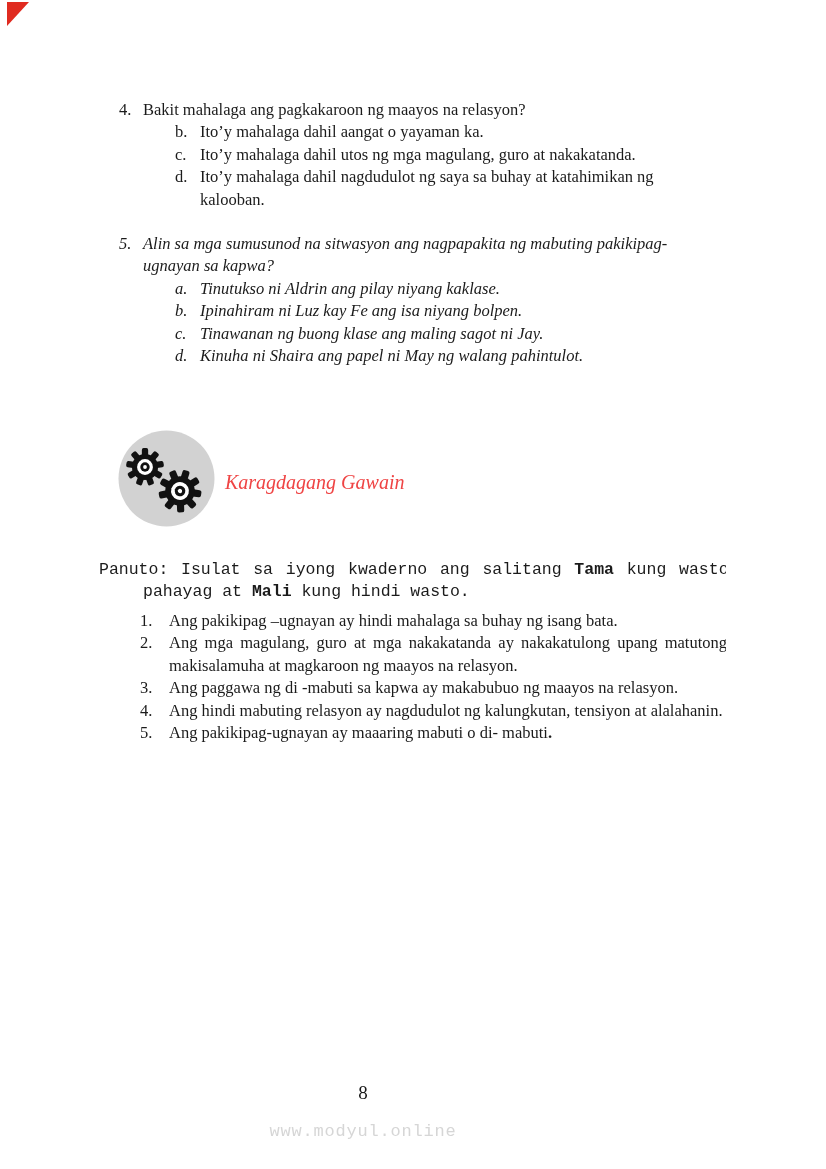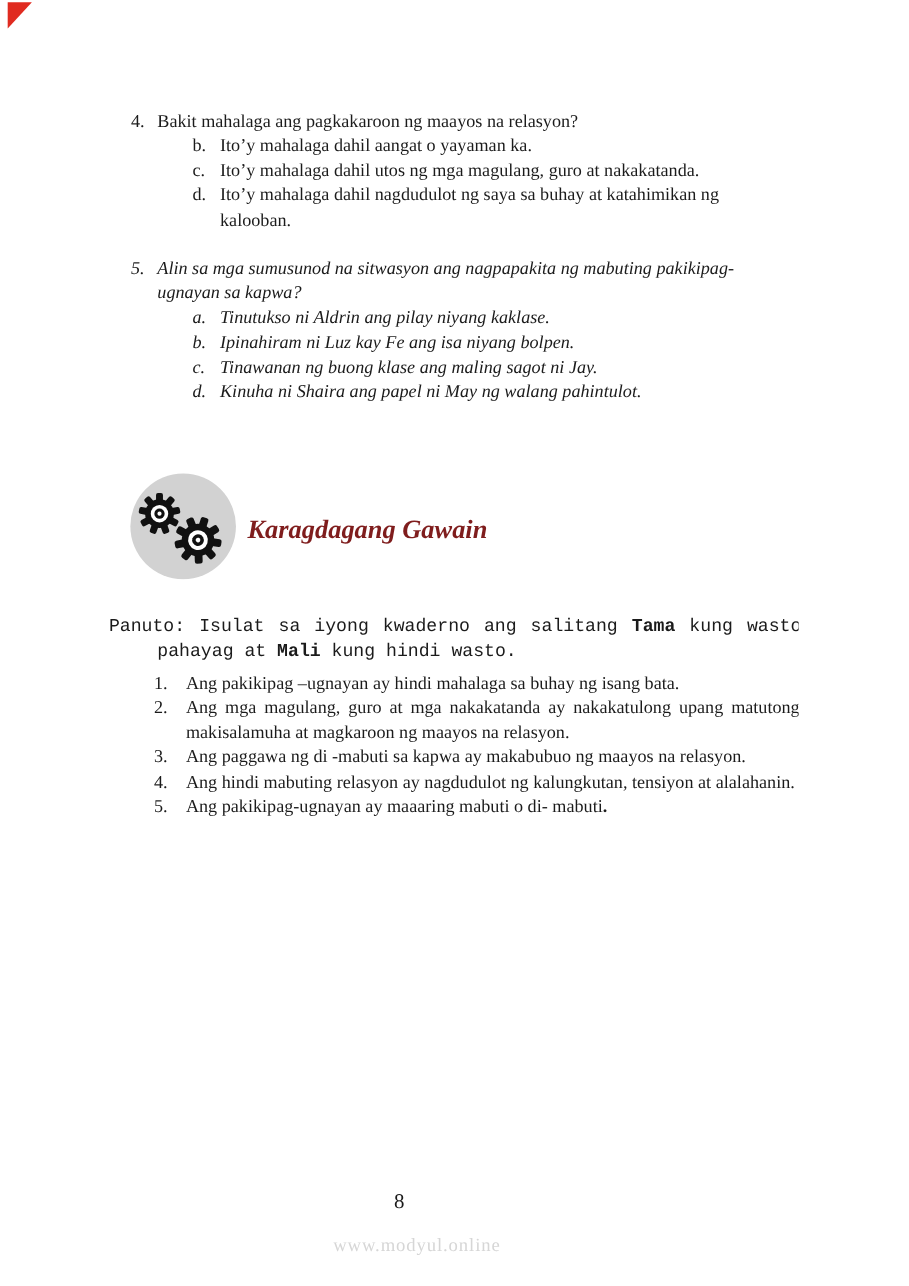--- a/index.html
+++ b/index.html
@@ -33,25 +33,25 @@
 
   .section-header {
     position: absolute;
     left: 118px;
     top: 430px;
     display: flex;
     align-items: center;
     gap: 10px;
   }
   .section-title {
-    font-weight: bold;
+    font-weight: normal;
     font-style: italic;
-    font-size: 24px;
+    font-size: 20px;
     line-height: 30px;
-    color: #7f1d1d;
+    color: #ef4444;
   }
 
   .panuto {
     top: 559px;
     text-align: justify;
     padding-left: 44px;
     text-indent: -44px;
     font-family: Liberation Mono, monospace;
   }
   .bold { font-weight: bold; }
@@ -68,25 +68,24 @@
     text-align: center;
     font-size: 19px;
     color: #1b1b1b;
   }
   .watermark {
     position: absolute;
     top: 1121px;
     left: 0;
     width: 100%;
     text-align: center;
-    font-family: Liberation Serif, serif;
+    font-family: Liberation Mono, monospace;
     font-size: 17px;
     letter-spacing: 0.8px;
     color: #d6d6d6;
-    padding-left: 16px;
   }
 </style>
 </head>
 <body>
 
 <div class="page">
 
   <div class="corner-triangle"></div>
 
   <div class="col quiz">

